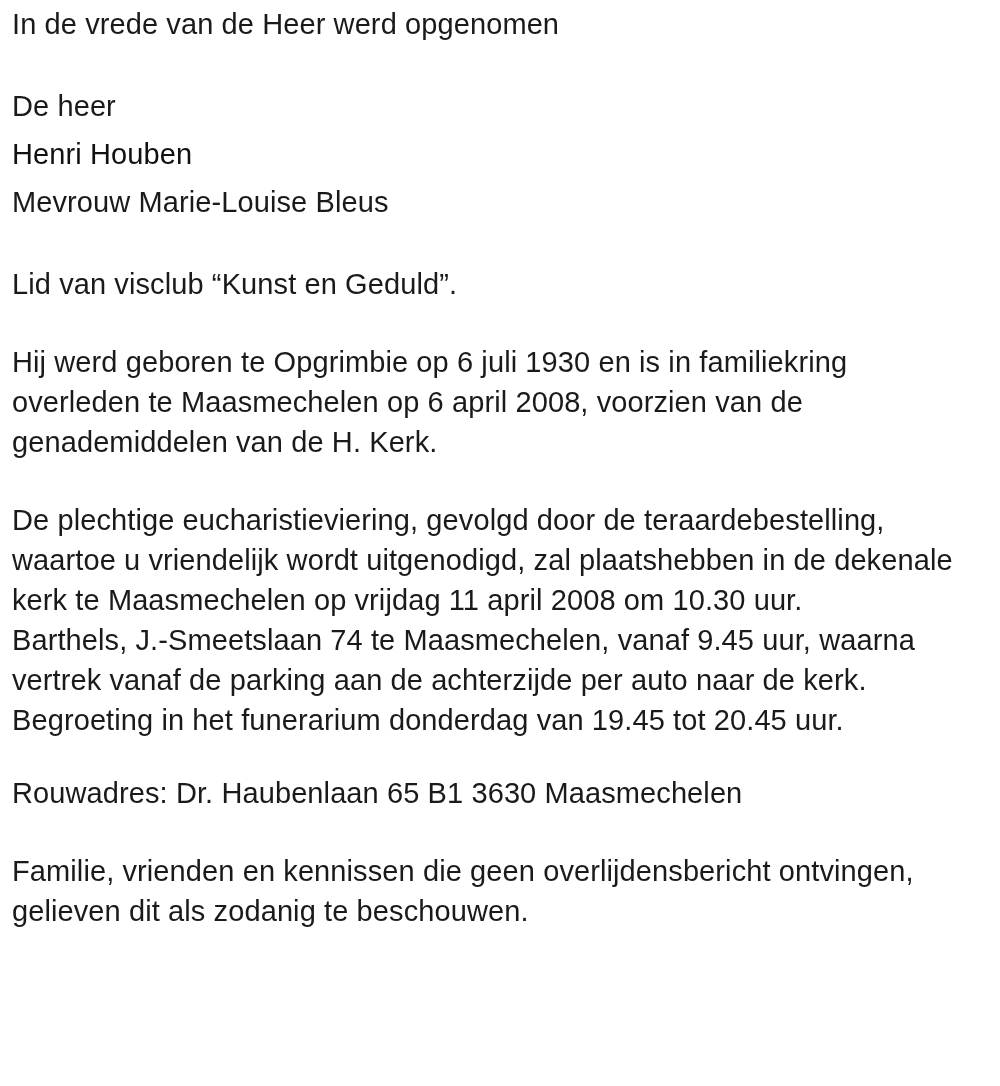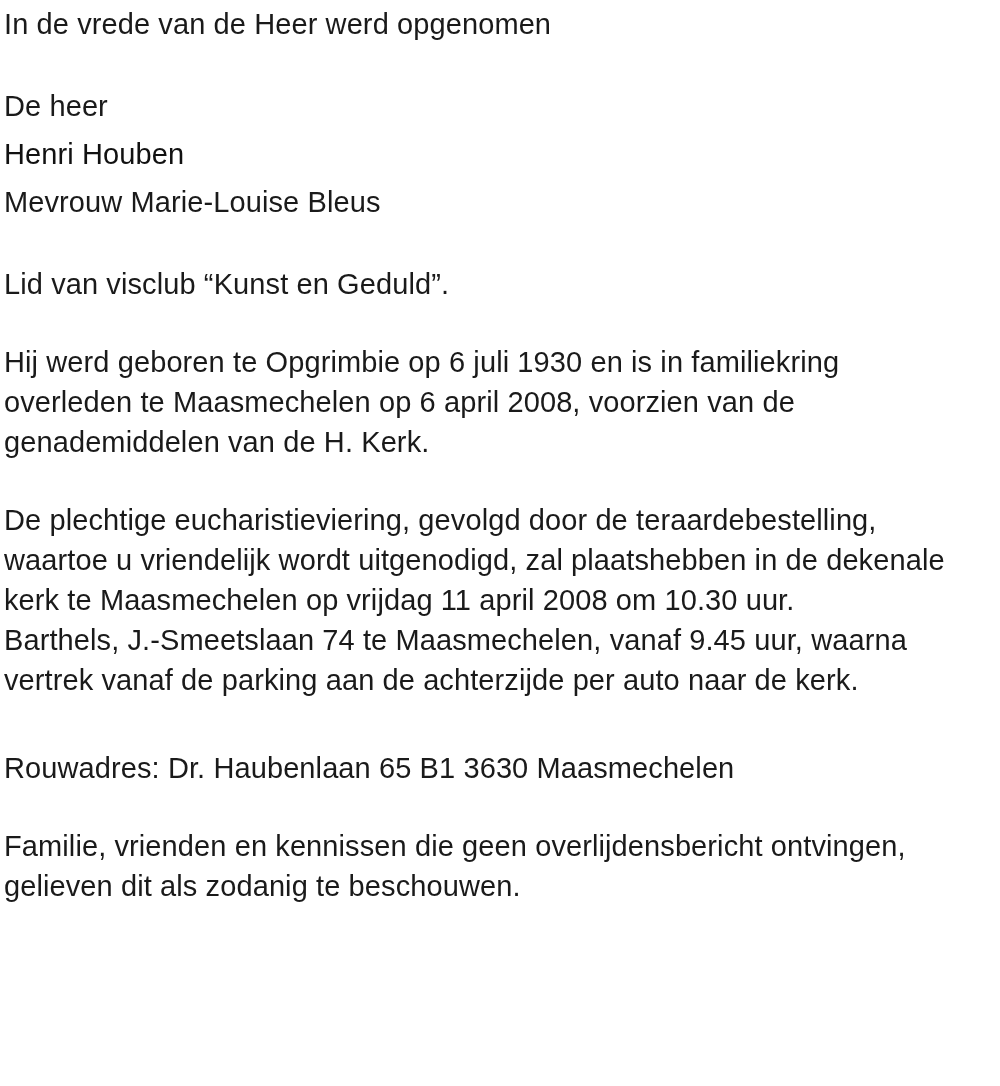--- a/index.html
+++ b/index.html
@@ -7,35 +7,35 @@
     margin: 0;
     padding: 0;
     background: #ffffff;
     width: 1000px;
     height: 1086px;
     overflow: hidden;
   }
   .doc {
     box-sizing: border-box;
     width: 904px;
-    padding: 4px 12px 0 4px;
+    padding: 4px 12px 0 12px;
     font-family: "Liberation Sans", "DejaVu Sans", sans-serif;
     font-size: 29px;
     line-height: 40px;
     color: #1a1a1a;
     letter-spacing: 0.1px;
   }
   .block {
     margin: 0 0 38px 0;
   }
   .block.header-block {
     line-height: 48px;
   }
   .block.tight {
-    margin-bottom: 48px;
+    margin-bottom: 33px;
   }
   .line {
     white-space: nowrap;
   }
   .name-line {
     font-weight: 400;
     color: #111111;
   }
 </style>
 </head>
@@ -62,20 +62,21 @@
     <div class="line">overleden te Maasmechelen op 6 april 2008, voorzien van de</div>
     <div class="line">genademiddelen van de H. Kerk.</div>
   </section>
 
   <section class="block tight">
     <div class="line">De plechtige eucharistieviering, gevolgd door de teraardebestelling,</div>
     <div class="line">waartoe u vriendelijk wordt uitgenodigd, zal plaatshebben in de dekenale</div>
     <div class="line">kerk te Maasmechelen op vrijdag 11 april 2008 om 10.30 uur.</div>
     <div class="line">Barthels, J.-Smeetslaan 74 te Maasmechelen, vanaf 9.45 uur, waarna</div>
     <div class="line">vertrek vanaf de parking aan de achterzijde per auto naar de kerk.</div>
+    <div class="line">Begroeting in het funerarium donderdag van 19.45 tot 20.45 uur.</div>
   </section>
 
   <section class="block">
     <div class="line">Rouwadres: Dr. Haubenlaan 65 B1 3630 Maasmechelen</div>
   </section>
 
   <section class="block">
     <div class="line">Familie, vrienden en kennissen die geen overlijdensbericht ontvingen,</div>
     <div class="line">gelieven dit als zodanig te beschouwen.</div>
   </section>

